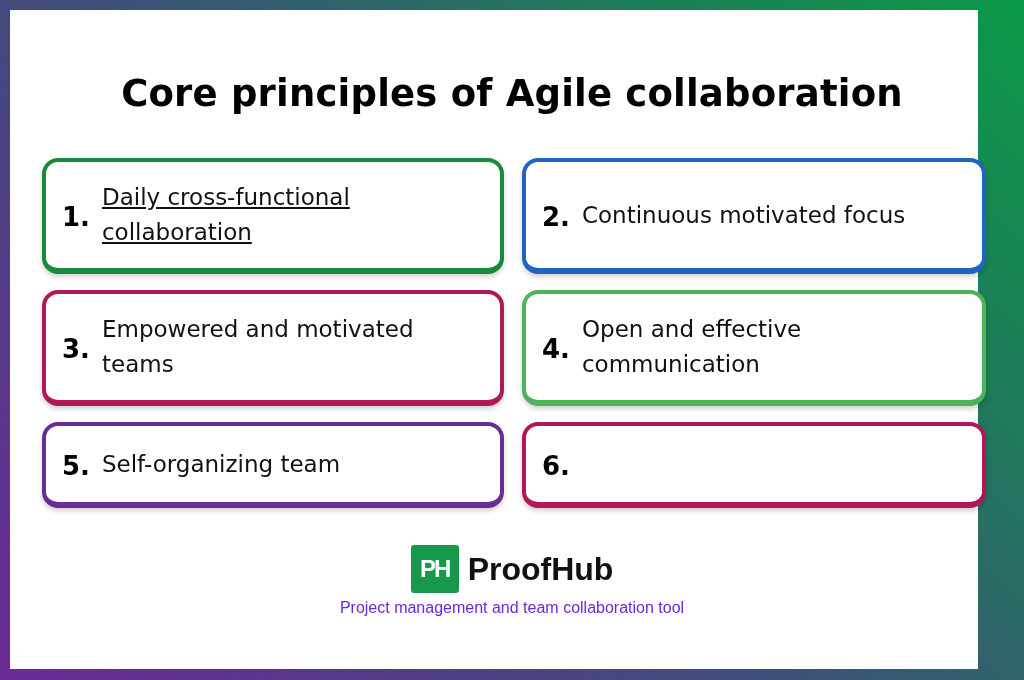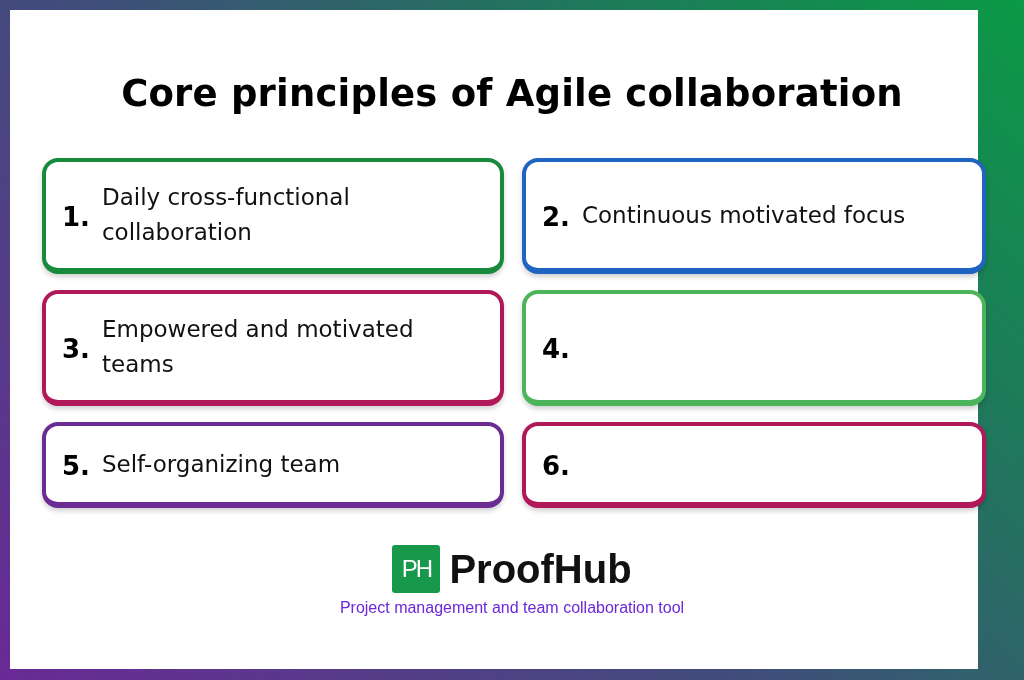--- a/index.html
+++ b/index.html
@@ -26,58 +26,59 @@
     font-weight: bold; font-size: 26px; color: #000; margin-right: 12px; flex: 0 0 auto;
     transform: translateY(2px);
   }
   .text { font-size: 23px; color: #111; line-height: 35px; }
   .logo-row {
     position: absolute; left: 0; top: 535px; width: 1004px;
     display: flex; justify-content: center; align-items: center;
   }
   .logo-mark {
     width: 48px; height: 48px; background: #17984a; border-radius: 3px;
-    color: #fff; font-weight: normal; font-size: 24px; display: flex;
+    color: #fff; font-weight: bold; font-size: 24px; display: flex;
     align-items: center; justify-content: center; letter-spacing: -2px;
     font-family: "Liberation Sans", sans-serif;
   }
   .logo-name {
     margin-left: 9px; font-family: "Liberation Sans", sans-serif; font-weight: bold;
-    font-size: 40px; color: #111;
+    font-size: 32px; color: #111;
   }
   .tagline {
     position: absolute; left: 0; top: 589px; width: 1004px; text-align: center;
     font-family: "Liberation Sans", sans-serif; font-size: 16px; color: #6d28d9;
   }
 </style>
 </head>
 <body>
 
 <div class="frame">
   <div class="canvas">
 
     <div class="title">Core principles of Agile collaboration</div>
 
     <div class="card" style="left:32px; top:148px; width:462px; height:116px; border-color:#178a3c;">
       <span class="num">1.</span>
-      <span class="text" style="width:300px;">Daily cross-functional collaboration</span>
+      <span class="text" style="width:300px;text-decoration:underline;">Daily cross-functional collaboration</span>
     </div>
 
     <div class="card" style="left:512px; top:148px; width:464px; height:116px; border-color:#1e64c0;">
       <span class="num">2.</span>
       <span class="text">Continuous motivated focus</span>
     </div>
 
     <div class="card" style="left:32px; top:280px; width:462px; height:116px; border-color:#b0185a;">
       <span class="num">3.</span>
       <span class="text" style="width:340px;">Empowered and motivated teams</span>
     </div>
 
     <div class="card" style="left:512px; top:280px; width:464px; height:116px; border-color:#4cb45a;">
       <span class="num">4.</span>
+      <span class="text" style="width:240px;">Open and effective communication</span>
     </div>
 
     <div class="card" style="left:32px; top:412px; width:462px; height:86px; border-color:#6a2c92;">
       <span class="num">5.</span>
       <span class="text">Self-organizing team</span>
     </div>
 
     <div class="card" style="left:512px; top:412px; width:464px; height:86px; border-color:#b0185a;">
       <span class="num">6.</span>
     </div>

